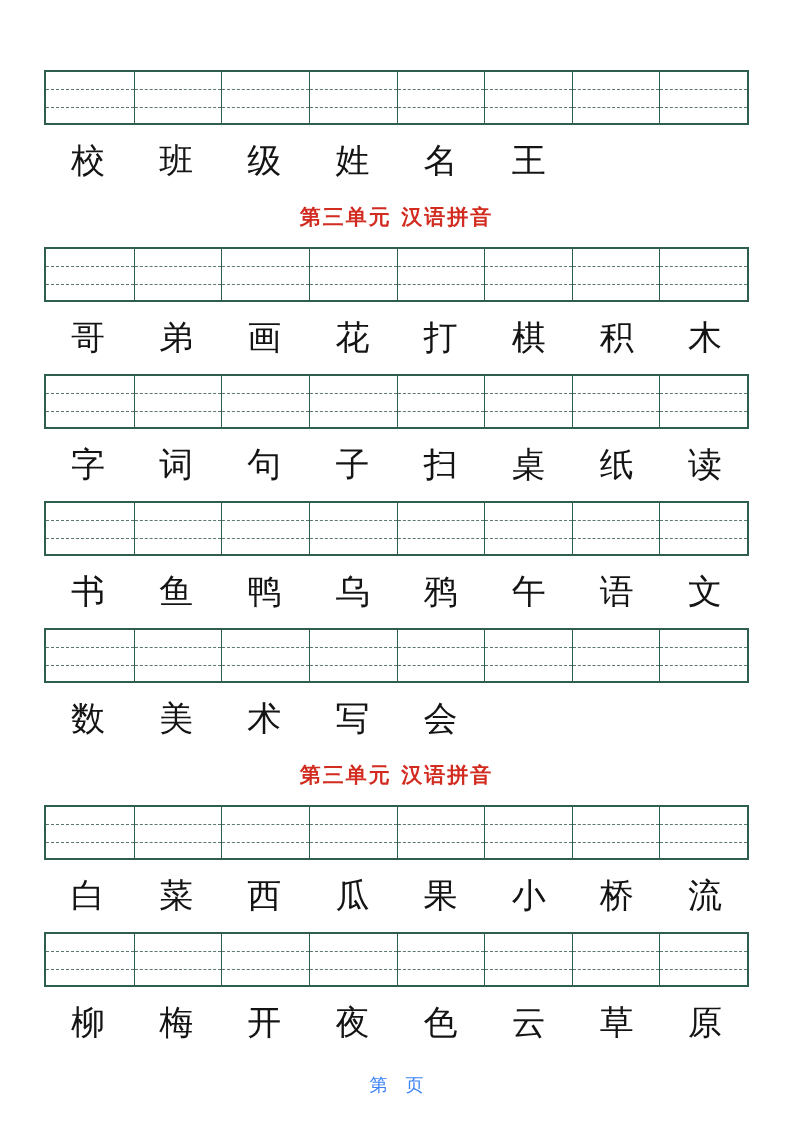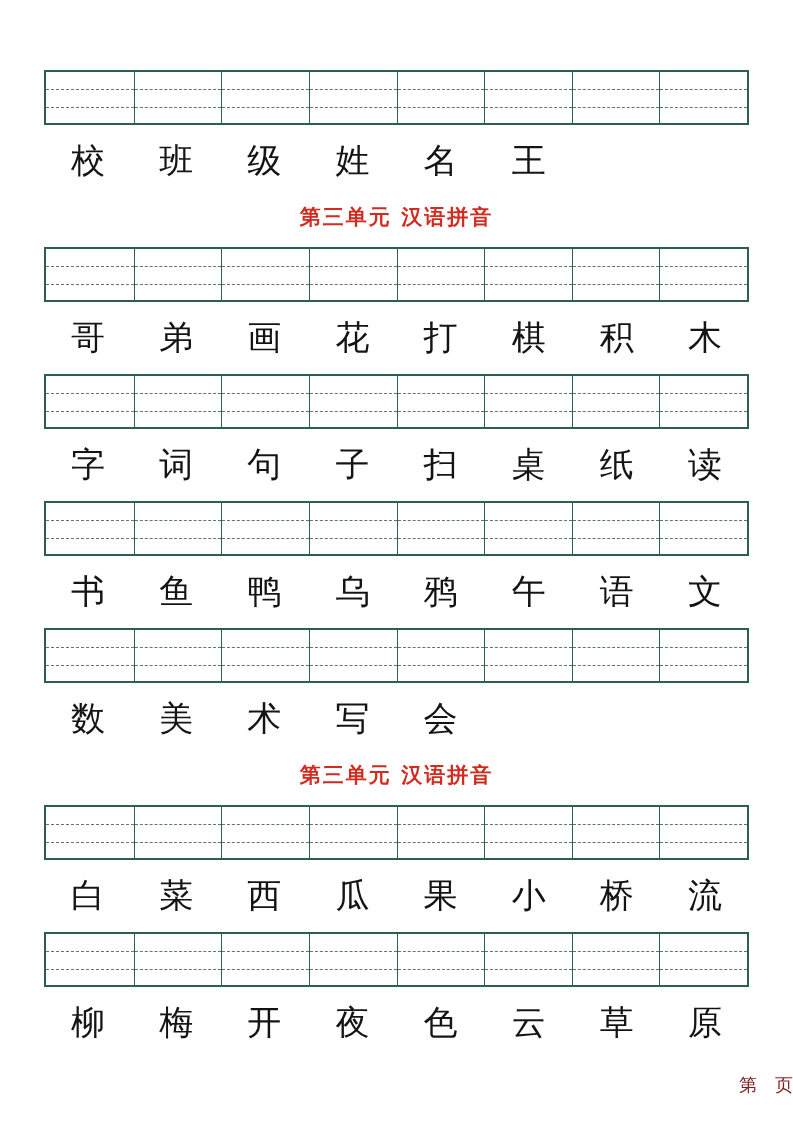--- a/index.html
+++ b/index.html
@@ -64,24 +64,24 @@
     font-size: 21px;
     line-height: 40px;
     font-weight: bold;
     letter-spacing: 2px;
     font-family: "DejaVu Serif", serif;
   }
   .page-footer {
     position: absolute;
     left: 0; right: 0;
     bottom: 26px;
-    text-align: right;
+    text-align: center;
     font-size: 18px;
     line-height: 22px;
-    color: #7f1d1d;
+    color: #3b82f6;
     font-family: "DejaVu Serif", serif;
   }
 </style>
 </head>
 <body>
 
 <main class="page">
   <div id="rows-container">
       <section class="practice-row">
         <div class="pinyin-grid">

